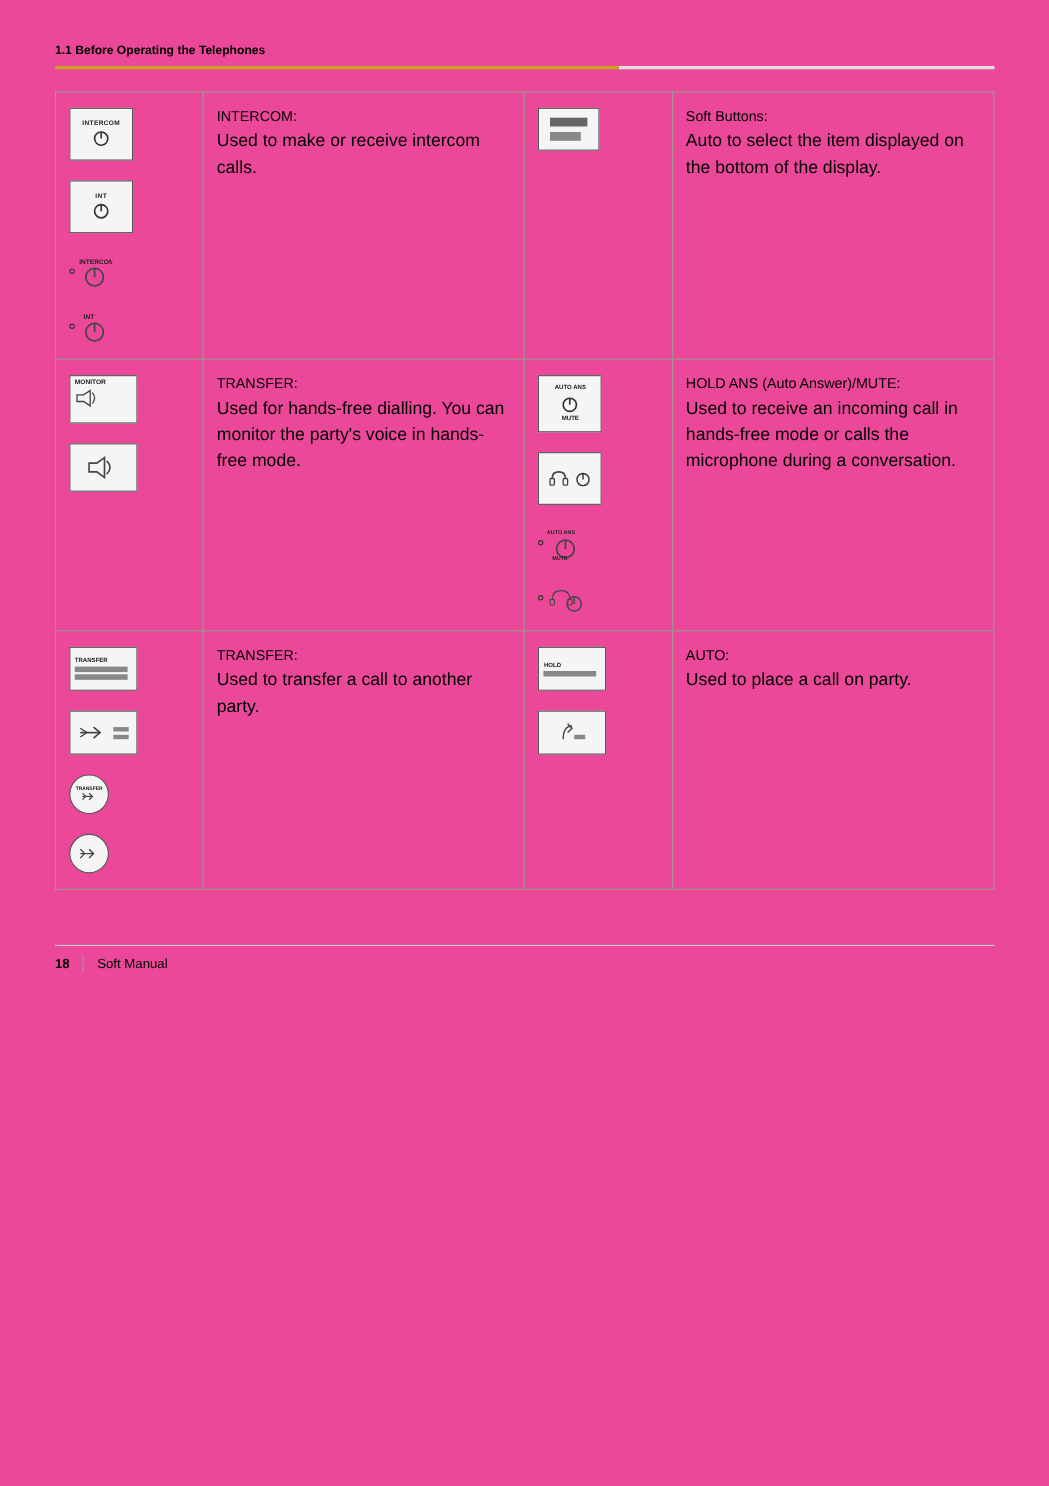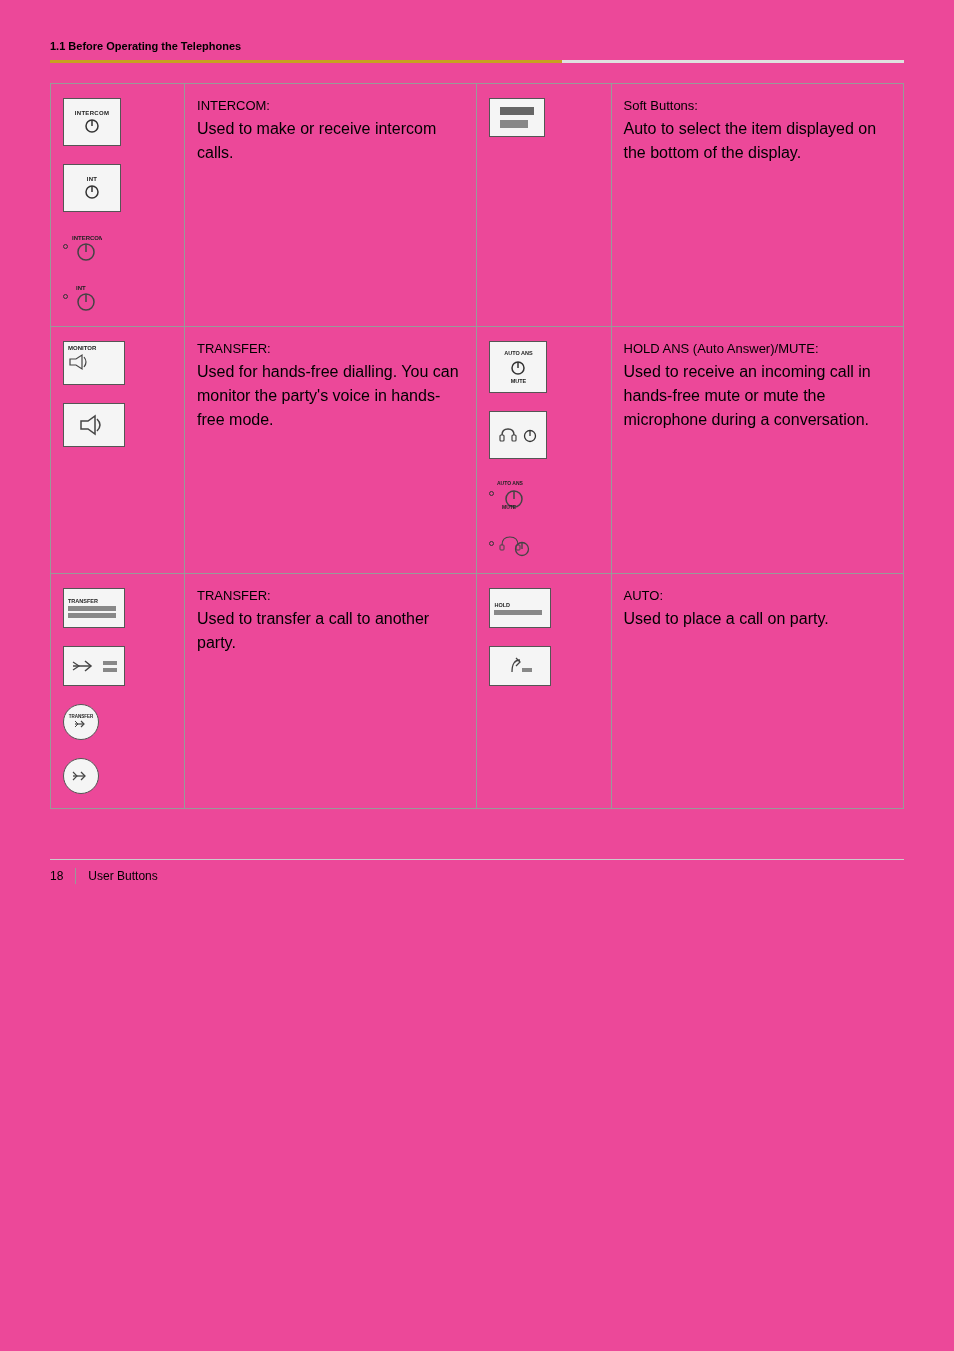--- a/index.html
+++ b/index.html
@@ -106,21 +106,21 @@
       align-items: center;
       gap: 12px;
       margin-top: 50px;
       padding-top: 8px;
       border-top: 1px solid #ccc;
       font-size: 12px;
     }
 
     .footer-page-num {
       font-size: 12px;
-      font-weight: normal;
+      font-weight: bold;
     }
 
     .footer-divider {
       width: 1px;
       height: 16px;
       background: #999;
     }
 
     .footer-text {
       font-size: 12px;
@@ -302,21 +302,21 @@
                 <circle cx="26" cy="22" r="6.5" fill="none" stroke="#444" stroke-width="1.3"></circle>
                 <line x1="26" y1="15.5" x2="26" y2="22" stroke="#444" stroke-width="1.3"></line>
               </svg>
             </div>
 
           </div>
         </td>
 
         <td class="cell-description">
           <div class="desc-title">HOLD ANS (Auto Answer)/MUTE:</div>
-          <div class="desc-text">Used to receive an incoming call in hands-free mute or mute the microphone during a conversation.</div>
+          <div class="desc-text">Used to receive an incoming call in hands-free mode or calls the microphone during a conversation.</div>
         </td>
       </tr>
 
       <tr>
 
         <td class="cell-icons">
           <div class="icon-cell-row">
 
             <div class="icon-item">
               <div style="border:1px solid #555;background:#f5f5f5;width:62px;height:40px;display:flex;flex-direction:column;align-items:flex-start;justify-content:center;padding:2px 4px;gap:2px;">
@@ -397,16 +397,16 @@
           <div class="desc-text">Used to place a call on party.</div>
         </td>
       </tr>
 
     </tbody>
   </table>
 
   <div class="page-footer">
     <span class="footer-page-num">18</span>
     <div class="footer-divider"></div>
-    <span class="footer-text">User Buttons</span>
+    <span class="footer-text">Soft Manual</span>
   </div>
 
 </div>
 
 </body></html>

